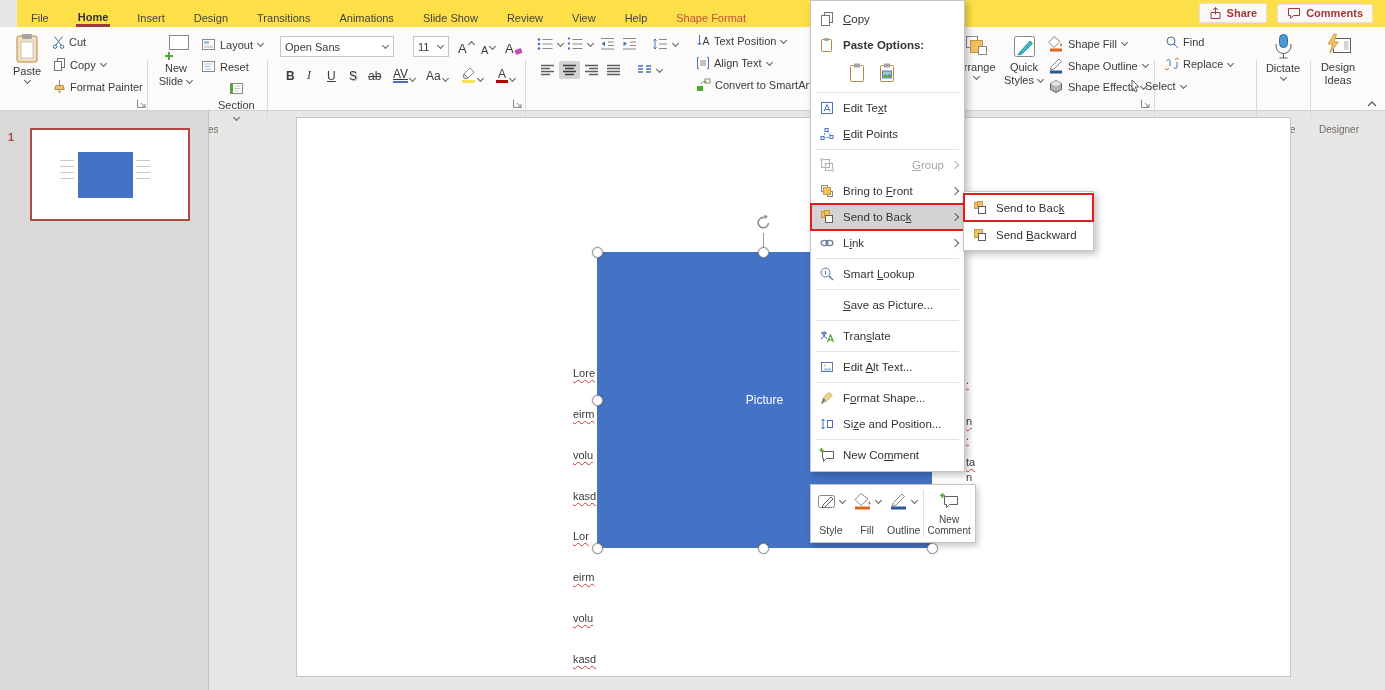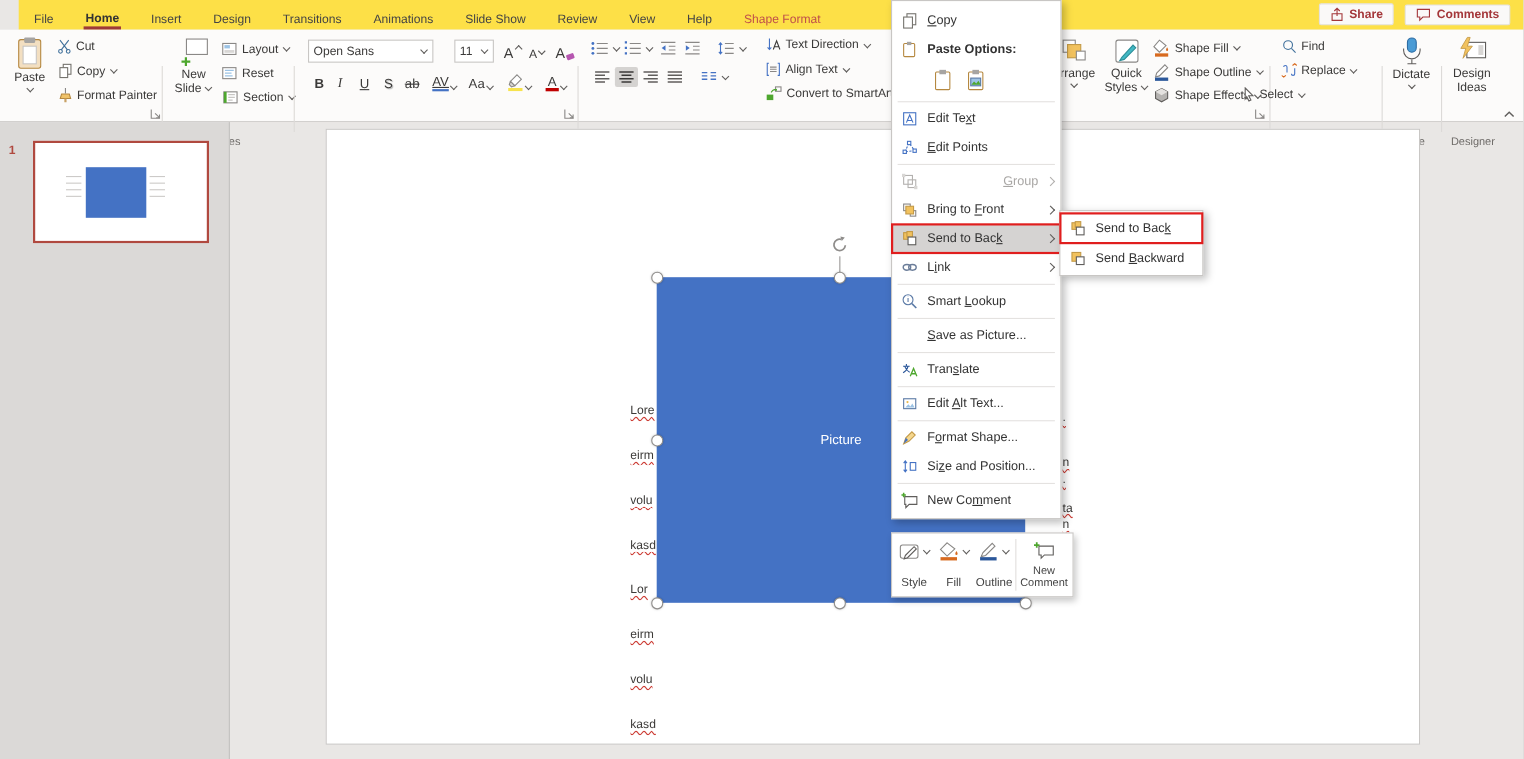--- a/index.html
+++ b/index.html
@@ -189,21 +189,21 @@
     </div>
     <div class="rbtn" style="left:201px;top:33px;">
       <span>
           <svg width="15" height="13" viewBox="0 0 15 13">
             <rect x="1.5" y="1.5" width="12" height="10" fill="#fff" stroke="#8a8886"></rect>
             <path d="M3.5 4h8M3.5 6.5h6M3.5 9h7" stroke="#9cc3e5"></path>
           </svg>
         </span>
       <span>Reset</span>
     </div>
-    <div class="rbtn" style="left:202px;top:55px;">
+    <div class="rbtn" style="left:218px;top:55px;flex-direction:column;">
       <span>
           <svg width="15" height="13" viewBox="0 0 15 13">
             <rect x="1.5" y="1.5" width="12" height="10" fill="#fff" stroke="#8a8886"></rect>
             <rect x="1.5" y="1.5" width="2.5" height="10" fill="#4ea72e"></rect>
             <path d="M5.5 4h6M5.5 6.5h6M5.5 9h4" stroke="#c8c6c4"></path>
           </svg>
         </span>
       <span>Section</span>
       <span class="chev"></span>
     </div>
@@ -360,21 +360,21 @@
         </span>
       <span class="chev"></span>
     </div>
     <div class="rbtn" style="left:696px;top:7px;">
       <span>
           <svg width="14" height="14" viewBox="0 0 14 14">
             <path d="M3.5 1v10M1.8 9L3.5 11 5.2 9" fill="none" stroke="#4472c4"></path>
             <path d="M7 11L10 3l3 8M8 8.5h4" fill="none" stroke="#3b3a39"></path>
           </svg>
         </span>
-      <span>Text Direction</span>
+      <span>Text Position</span>
       <span class="chev"></span>
     </div>
     <div class="rbtn" style="left:696px;top:29px;">
       <span>
           <svg width="14" height="14" viewBox="0 0 14 14">
             <path d="M3 1.5H1.5v11H3M11 1.5h1.5v11H11" fill="none" stroke="#4472c4"></path>
             <path d="M4 5h6M4 7h6M4 9h6" stroke="#8a8886"></path>
           </svg>
         </span>
       <span>Align Text</span>

